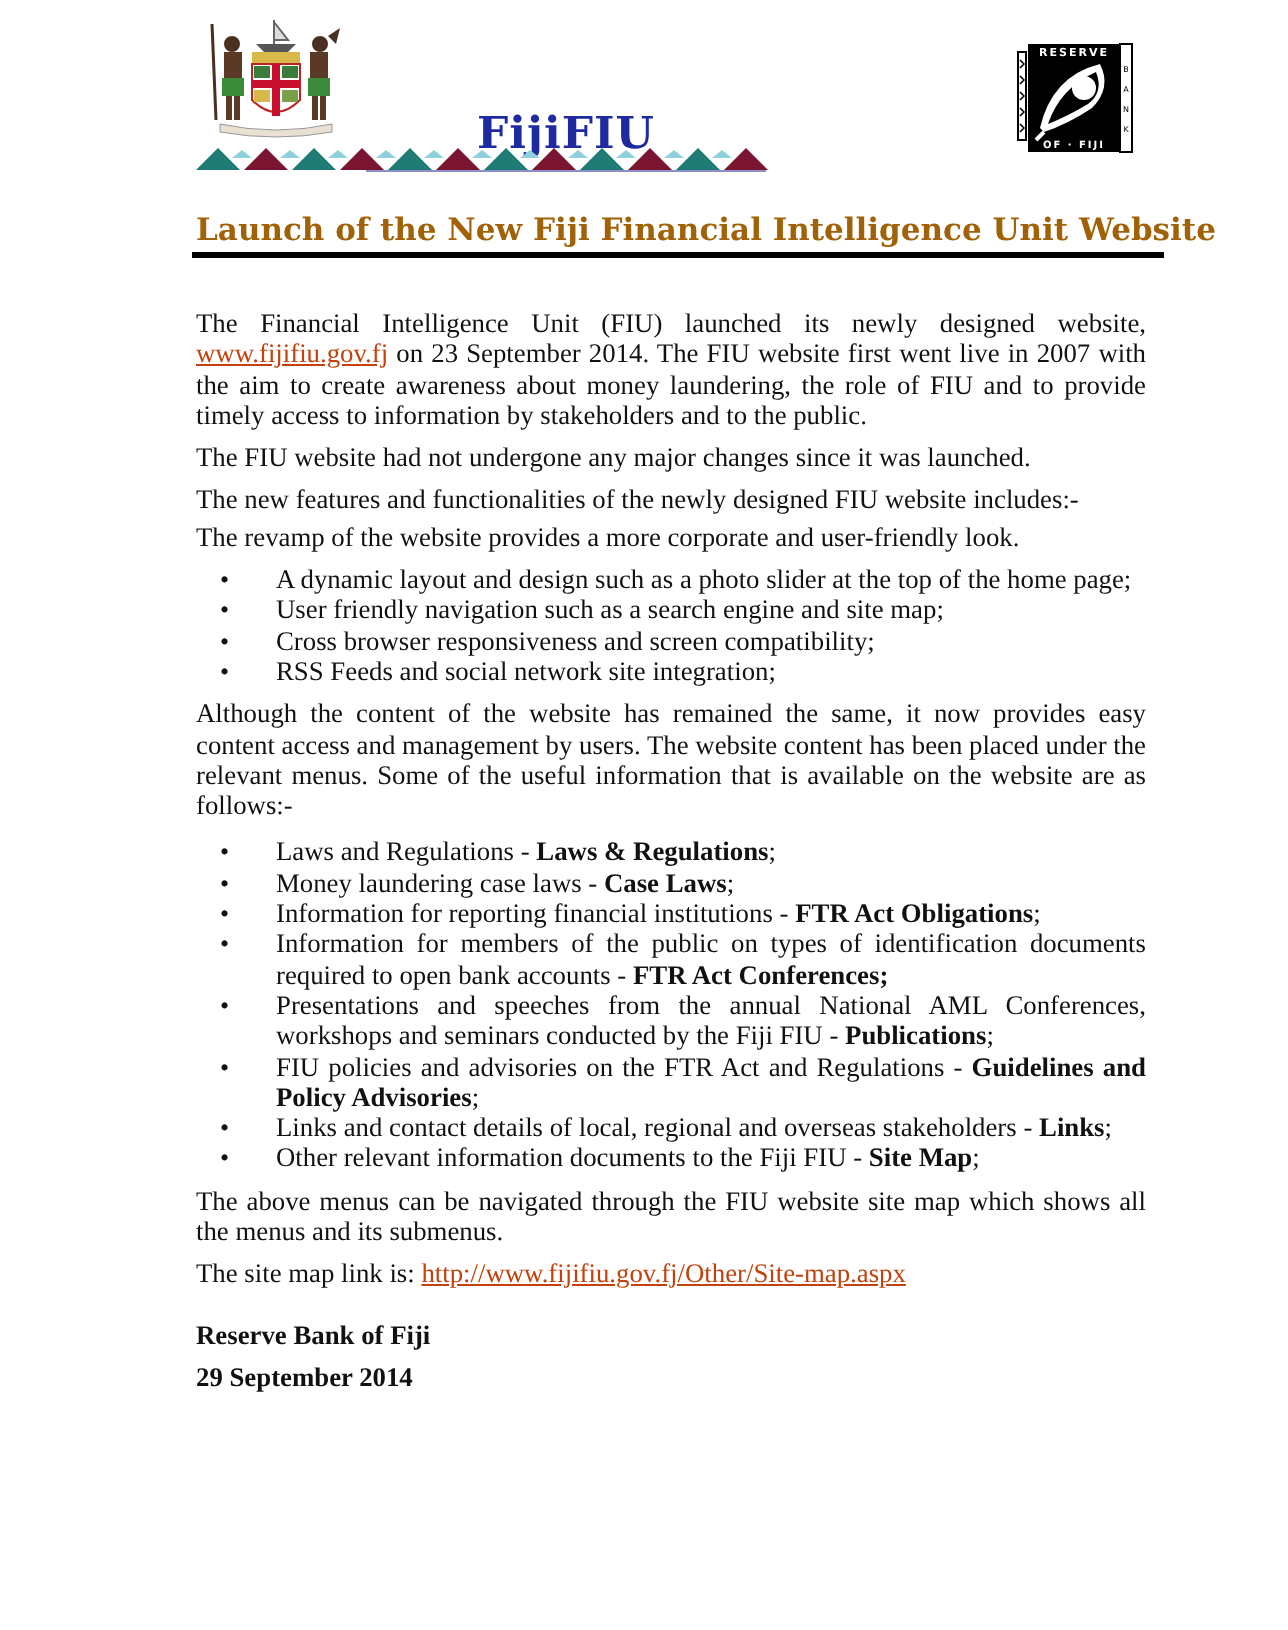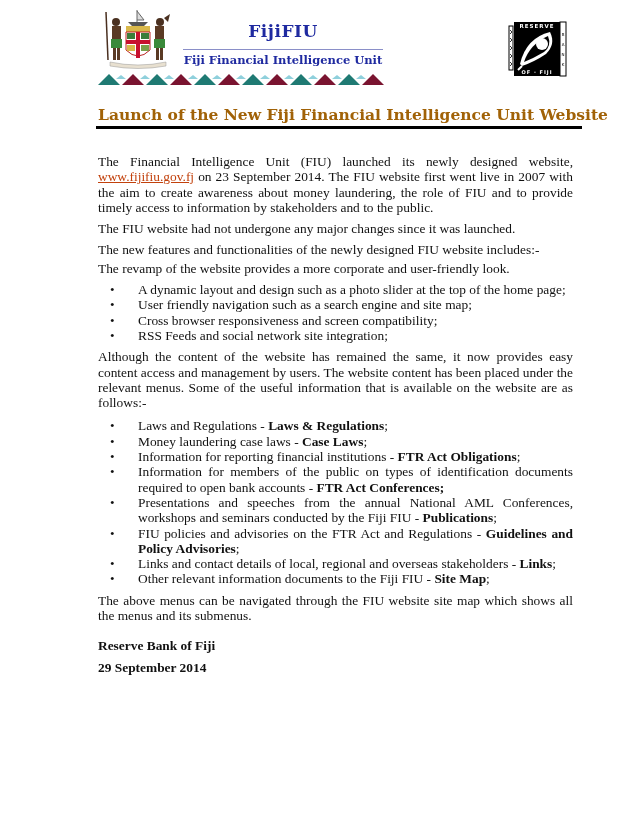--- a/index.html
+++ b/index.html
@@ -1,22 +1,22 @@
 <!DOCTYPE html>
 <html><head>
   <meta charset="utf-8">
   <style>
     html, body { margin: 0; padding: 0; background: #ffffff; }
     body { width: 644px; height: 815px; position: relative; overflow: hidden;
            font-family: "Liberation Serif", "DejaVu Serif", serif; color: #111; }
     .header { position: absolute; left: 98px; top: 8px; width: 480px; height: 80px; }
     .crest { position: absolute; left: 0; top: 0; width: 80px; height: 62px; }
     .brand { position: absolute; left: 85px; top: 8px; width: 200px; text-align: center; }
-    .brand-title { font-family: "DejaVu Serif", serif; font-weight: bold; font-size: 17px;
-                   color: #1f2aa0; letter-spacing: 0.5px; line-height: 30px; }
+    .brand-title { font-family: "DejaVu Serif", serif; font-weight: bold; font-size: 22px;
+                   color: #1f2aa0; letter-spacing: 0.5px; line-height: 30px; margin-top: 36px; }
     .brand-line { height: 1px; background: #8a8fc8; margin: 3px 0 2px 0; }
     .brand-sub { font-family: "DejaVu Serif", serif; font-weight: bold; font-size: 11.5px;
                  color: #1f2aa0; line-height: 16px; white-space: nowrap; }
     .triangles { position: absolute; left: 0; top: 63px; width: 290px; height: 14px; }
     .rbf-logo { position: absolute; left: 410px; top: 6px; width: 60px; height: 68px; }
 
     .doc-title { position: absolute; left: 98px; top: 104px; width: 482px; text-align: center;
                  font-family: "DejaVu Serif", serif; font-weight: bold; font-size: 15.5px;
                  color: #a16207; line-height: 22px; white-space: nowrap; }
     .title-rule { position: absolute; left: 96px; top: 126px; width: 486px; height: 3px; background: #000; }
@@ -63,21 +63,20 @@
     <rect x="58" y="40" width="3" height="12" fill="#5a3a24"></rect>
     <rect x="62" y="40" width="3" height="12" fill="#5a3a24"></rect>
     <path d="M66 10 L72 6 L70 14 Z" fill="#4a3020"></path>
 
     <path d="M12 54 Q40 60 68 54 L68 58 Q40 63 12 58 Z" fill="#e8e0d0" stroke="#999" stroke-width="0.5"></path>
   </svg>
 
   <div class="brand">
     <div class="brand-title">FijiFIU</div>
     <div class="brand-line"></div>
-    <div class="brand-sub">Fiji Financial Intelligence Unit</div>
   </div>
 
   <svg class="triangles" viewBox="0 0 290 14" preserveAspectRatio="none">
     <g id="tri">
       <polygon points="0,14 11,3 22,14" fill="#1f7a73"></polygon>
       <polygon points="18,8 23,4 28,8" fill="#8fd0dc"></polygon>
       <polygon points="24,14 35,3 46,14" fill="#7a1430"></polygon>
       <polygon points="42,8 47,4 52,8" fill="#8fd0dc"></polygon>
       <polygon points="48,14 59,3 70,14" fill="#1f7a73"></polygon>
       <polygon points="66,8 71,4 76,8" fill="#8fd0dc"></polygon>
@@ -139,16 +138,17 @@
     <li><span>Laws and Regulations - </span><b>Laws &amp; Regulations</b><span>;</span></li>
     <li><span>Money laundering case laws - </span><b>Case Laws</b><span>;</span></li>
     <li><span>Information for reporting financial institutions - </span><b>FTR Act Obligations</b><span>;</span></li>
     <li><span>Information for members of the public on types of identification documents required to open bank accounts - </span><b>FTR Act Conferences;</b><span></span></li>
     <li><span>Presentations and speeches from the annual National AML Conferences, workshops and seminars conducted by the Fiji FIU - </span><b>Publications</b><span>;</span></li>
     <li><span>FIU policies and advisories on the FTR Act and Regulations - </span><b>Guidelines and Policy Advisories</b><span>;</span></li>
     <li><span>Links and contact details of local, regional and overseas stakeholders - </span><b>Links</b><span>;</span></li>
     <li><span>Other relevant information documents to the Fiji FIU - </span><b>Site Map</b><span>;</span></li>
   </ul>
   <p>The above menus can be navigated through the FIU website site map which shows all the menus and its submenus.</p>
+  <p><span>The site map link is: </span><a class="link">http://www.fijifiu.gov.fj/Other/Site-map.aspx</a></p>
   <div class="gap"></div>
   <p class="sig">Reserve Bank of Fiji</p>
   <p class="sig">29 September 2014</p>
 </div>
 
 </body></html>

